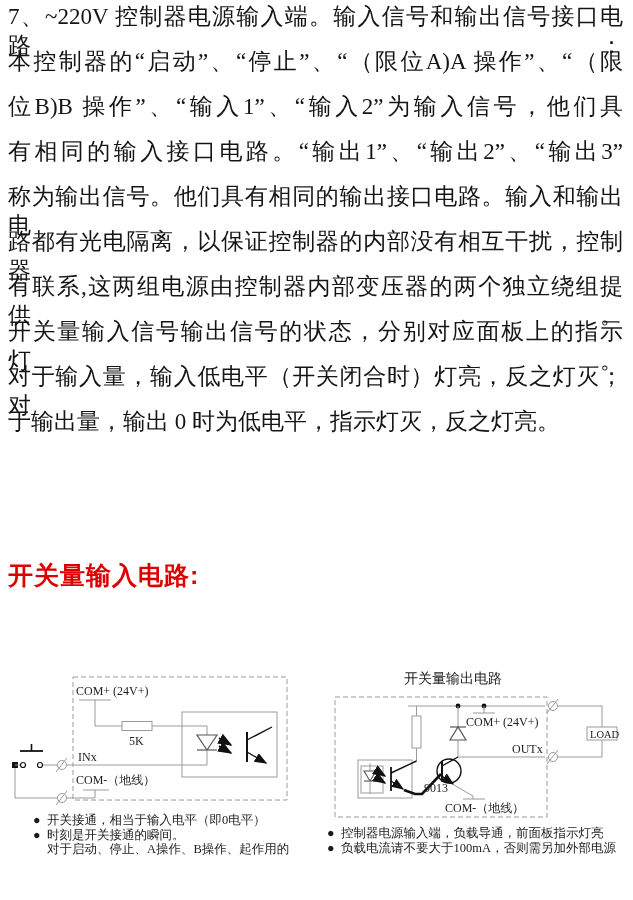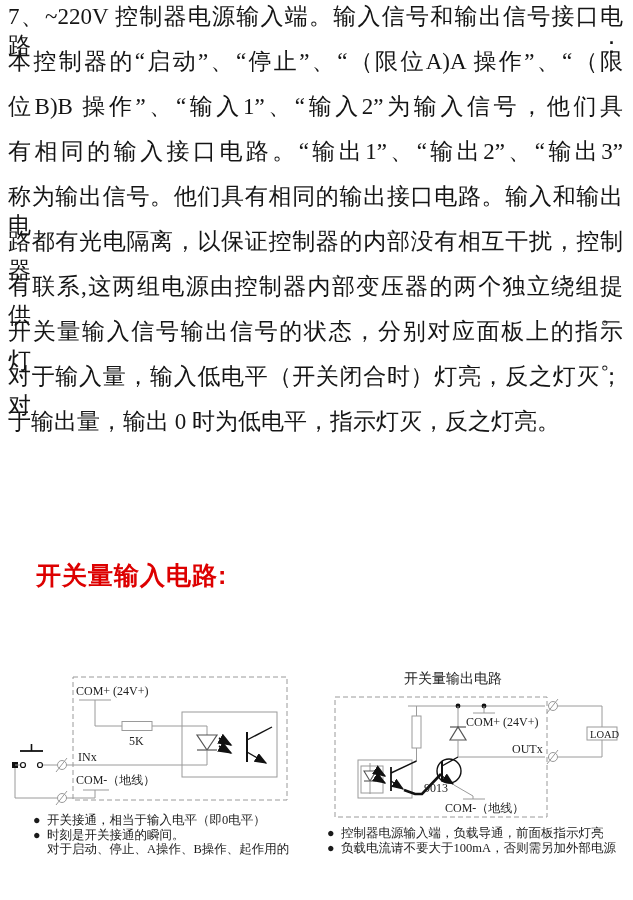--- a/index.html
+++ b/index.html
@@ -10,21 +10,21 @@
   }
   .doc-text{position:absolute;left:8px;right:10px;top:2px;}
   .para-line{
     height:45px;line-height:29px;font-size:23px;white-space:normal;
     text-align:justify;text-align-last:justify;letter-spacing:0px;
   }
   .para-line.last{text-align:center;text-align-last:left;}
   .section-heading{
     position:absolute;left:8px;top:559px;
     font-family:"Liberation Sans","DejaVu Sans",sans-serif;
-    font-weight:bold;font-size:25px;color:#dd0000;letter-spacing:1px;margin-left:28px;
+    font-weight:bold;font-size:25px;color:#dd0000;letter-spacing:1px;
   }
   svg{position:absolute;}
   svg text{font-family:"Liberation Serif","DejaVu Serif",serif;fill:#222;}
   .wire{stroke:#9a9a9a;stroke-width:1;fill:none;}
   .boxline{stroke:#9a9a9a;stroke-width:1;fill:none;}
   .dashbox{stroke:#9a9a9a;stroke-width:1;fill:none;stroke-dasharray:5 3;}
   .ink{stroke:#111;stroke-width:1.4;fill:none;}
   .ink-thick{stroke:#111;stroke-width:2.6;fill:none;}
   .inkfill{fill:#111;stroke:none;}
   .notes{

